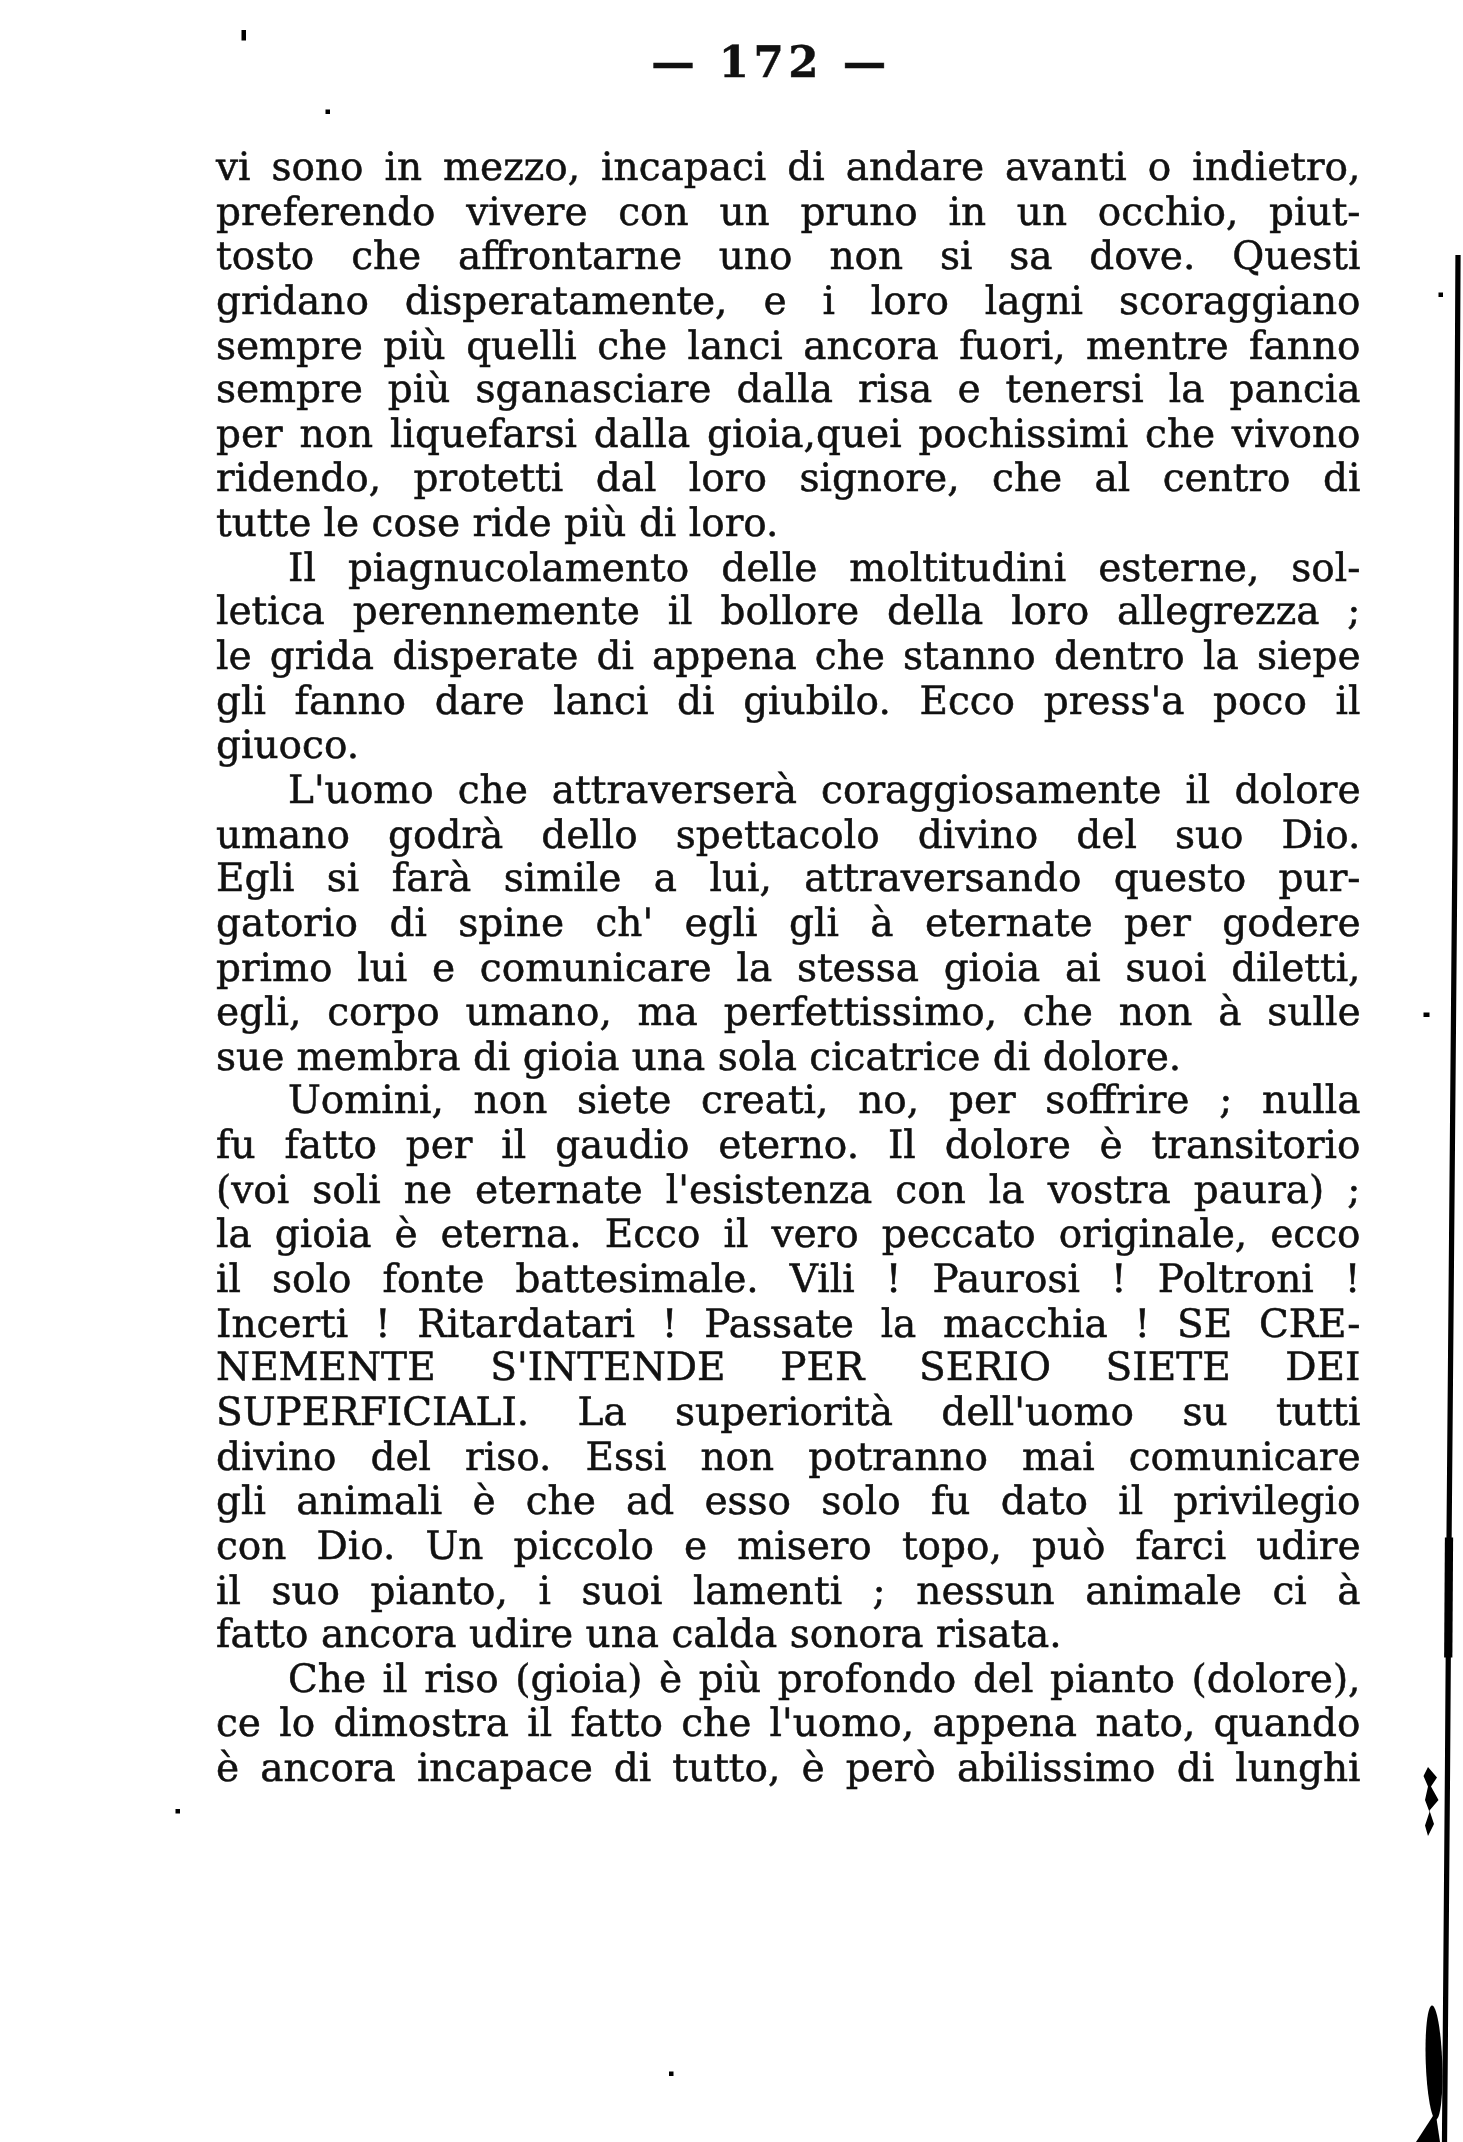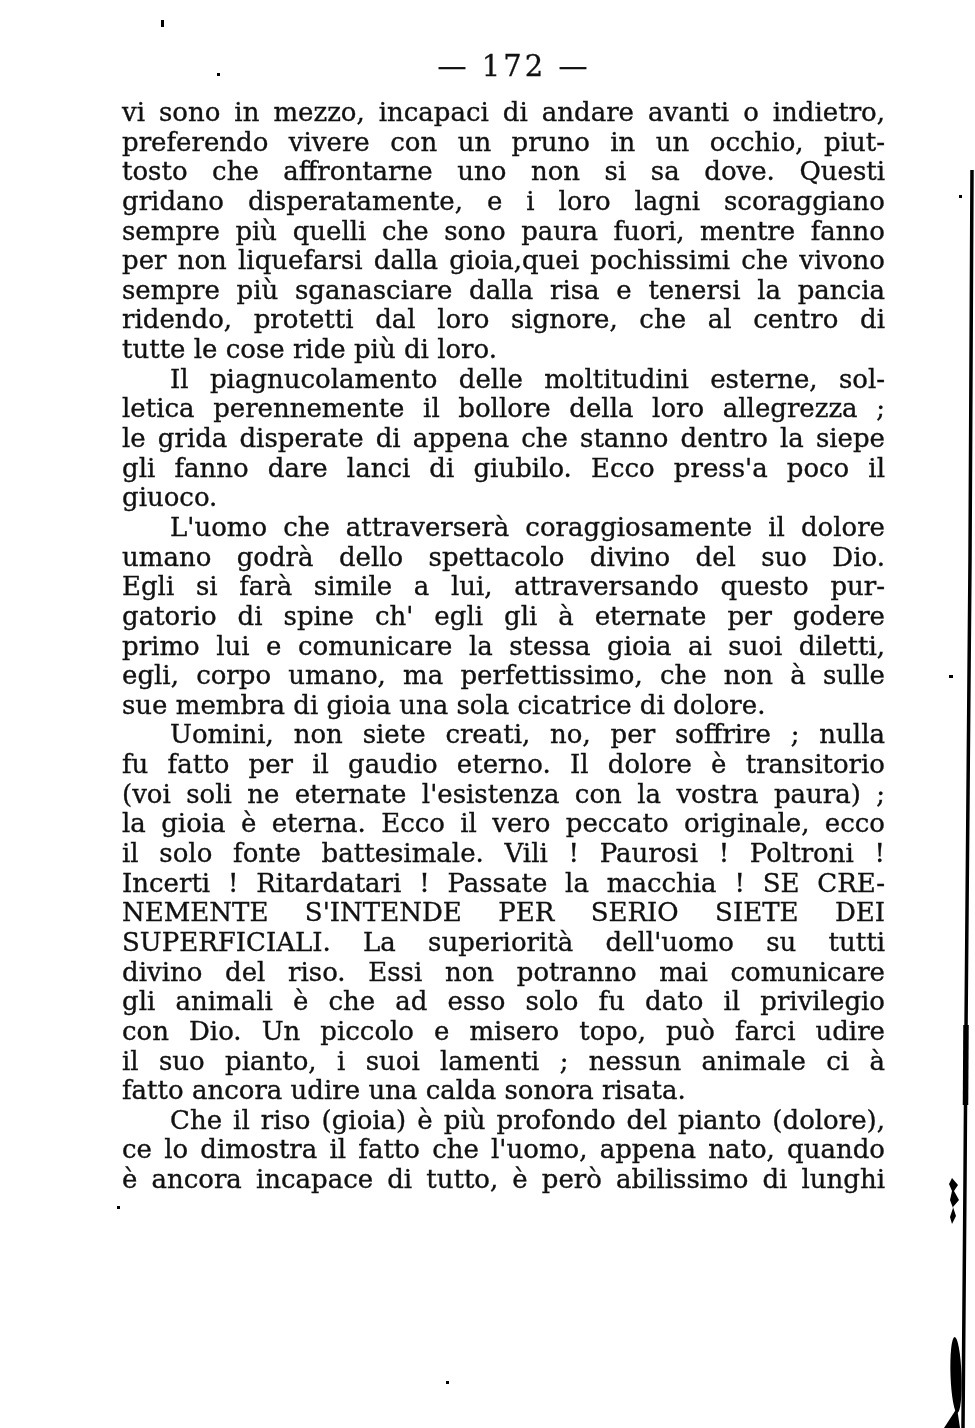--- a/index.html
+++ b/index.html
@@ -14,32 +14,32 @@
     overflow: hidden;
     font-family: "DejaVu Serif", "Liberation Serif", serif;
     color: #111111;
   }
   .page {
     position: absolute;
     inset: 0;
   }
   .page-header {
     position: absolute;
-    top: 49px;
+    top: 24px;
     left: 133px;
     width: 762px;
     text-align: center;
     font-size: 29px;
-    font-weight: normal;
+    font-weight: bold;
     letter-spacing: 3px;
     -webkit-text-stroke: 0.3px #111;
   }
   .text-block {
     position: absolute;
-    left: 122px;
+    left: 144px;
     top: 98px;
     width: 763px;
     font-size: 26px;
     line-height: 29.65px;
     -webkit-text-stroke: 0.35px #111;
   }
   .text-line {
     text-align: justify;
     text-align-last: justify;
     height: 29.65px;
@@ -64,23 +64,23 @@
 <div class="page">
 
   <div class="page-header">— 172 —</div>
 
   <div class="text-block" id="text-block">
       <div>
         <div class="text-line">vi sono in mezzo, incapaci di andare avanti o indietro,</div>
         <div class="text-line">preferendo vivere con un pruno in un occhio, piut-</div>
         <div class="text-line">tosto che affrontarne uno non si sa dove. Questi</div>
         <div class="text-line">gridano disperatamente, e i loro lagni scoraggiano</div>
-        <div class="text-line">sempre più quelli che sono paura fuori, mentre fanno</div>
+        <div class="text-line">sempre più quelli che lanci ancora fuori, mentre fanno</div>
+        <div class="text-line">sempre più sganasciare dalla risa e tenersi la pancia</div>
         <div class="text-line">per non liquefarsi dalla gioia,quei pochissimi che vivono</div>
-        <div class="text-line">sempre più sganasciare dalla risa e tenersi la pancia</div>
         <div class="text-line">ridendo, protetti dal loro signore, che al centro di</div>
         <div class="text-line no-just">tutte le cose ride più di loro.</div>
       </div>
       <div>
         <div class="text-line indent">Il piagnucolamento delle moltitudini esterne, sol-</div>
         <div class="text-line">letica perennemente il bollore della loro allegrezza ;</div>
         <div class="text-line">le grida disperate di appena che stanno dentro la siepe</div>
         <div class="text-line">gli fanno dare lanci di giubilo. Ecco press'a poco il</div>
         <div class="text-line no-just">giuoco.</div>
       </div>

